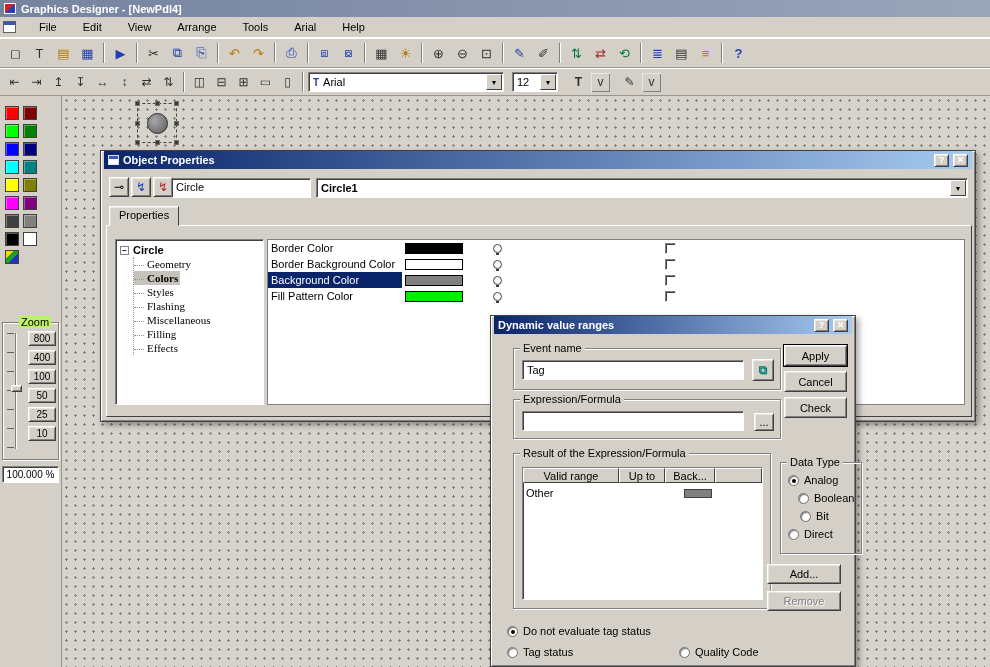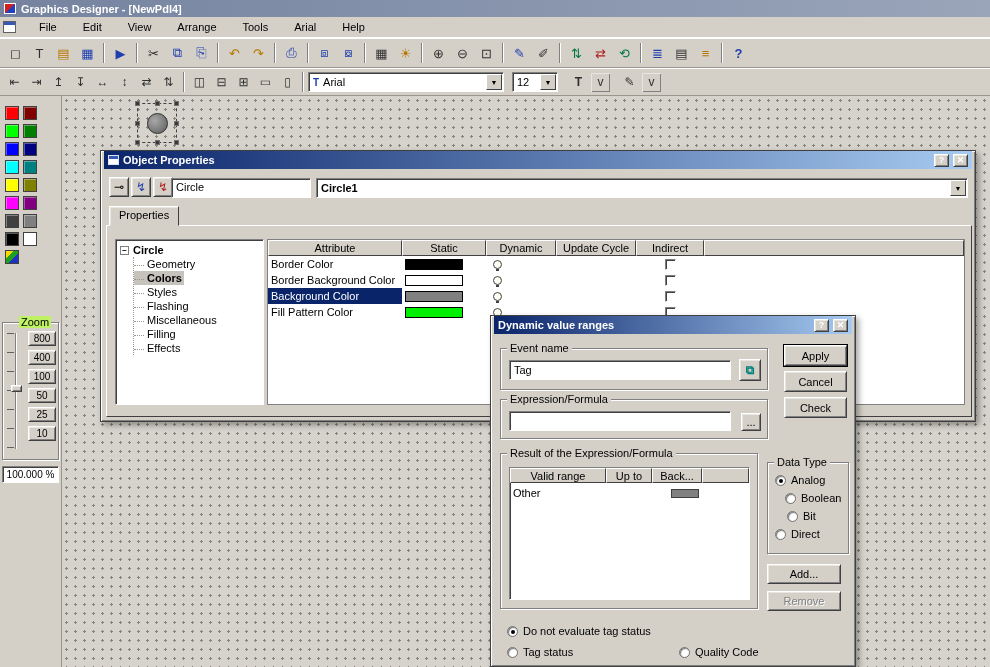--- a/index.html
+++ b/index.html
@@ -9,21 +9,21 @@
     font-family:"Liberation Sans", sans-serif; font-size:11px; color:#000;
     background:#d4d0c8;
   }
   .btn { background:#d4d0c8; border:1px solid; border-color:#ffffff #404040 #404040 #ffffff;
          box-shadow: inset 1px 1px 0 #e8e6e0, inset -1px -1px 0 #808080;
          font:11px "Liberation Sans",sans-serif; text-align:center; cursor:default;
          display:flex; align-items:center; justify-content:center; }
   .btn.default { outline:1px solid #000; }
   .btn.disabled { color:#808080; text-shadow:1px 1px 0 #fff; }
   .group { position:absolute; border:1px solid #808080;
-           box-shadow: inset 1px 1px 0 #fff, 1px 1px 0 #fff; }
+           box-shadow: inset 1px 1px 0 #fff, 1px 1px 0 #fff; margin-left: 13px; }
   .group-label { position:absolute; top:-7px; left:6px; background:#d4d0c8; padding:0 3px; line-height:12px; }
   .field { position:absolute; height:20px; background:#fff; border:1px solid;
            border-color:#808080 #fff #fff #808080; box-shadow: inset 1px 1px 0 #404040;
            font:11px "Liberation Sans",sans-serif; padding:2px 4px; }
   .cb { width:11px; height:11px; background:#fff; border:1px solid; display:inline-block;
         border-color:#808080 #fff #fff #808080; box-shadow: inset 1px 1px 0 #404040; }
   .radio { width:11px; height:11px; border-radius:50%; background:#fff; display:inline-block;
            border:1px solid #707070; box-shadow: inset 1px 1px 1px rgba(64,64,64,.7); position:relative; flex:0 0 auto;}
   .radio.sel::after { content:""; position:absolute; left:3px; top:3px; width:4px; height:4px;
            background:#000; border-radius:50%; }
@@ -110,21 +110,21 @@
     box-shadow: inset 1px 1px 0 #e8e6e0; }
   .tab.inactive { height:17px; margin-top:20px; }
   .op-panel { position:absolute; left:5px; top:74px; width:866px; height:192px;
     background:#d4d0c8; border:1px solid; border-color:#fff #404040 #404040 #fff; z-index:2; }
   .tree-box { position:absolute; left:8px; top:13px; width:149px; height:166px; overflow:hidden;
     background:#fff; border:1px solid; border-color:#808080 #fff #fff #808080;
     box-shadow: inset 1px 1px 0 #404040; padding:3px 2px; }
   .tree-root { display:flex; align-items:center; gap:4px; font-weight:bold; padding:1px 2px; }
   .expander { width:9px; height:9px; border:1px solid #808080; background:#fff; font-size:8px;
     line-height:7px; text-align:center; flex:0 0 auto; }
-  .tree-children { margin-left:15px; border-left:1px dotted #9a968e; }
+  .tree-children { margin-left:15px; border-left:1px dotted #9a968e;font-family:Liberation Serif, serif; }
   .tree-item { position:relative; padding:1px 2px 1px 13px; width:max-content; }
   .tree-item::before { content:""; position:absolute; left:0; top:8px; width:10px;
     border-top:1px dotted #9a968e; }
   .tree-item.selected { background:#c6c3bd; font-weight:bold; }
   .prop-table { position:absolute; left:160px; top:13px; width:698px; height:166px;
     background:#fff; border:1px solid #808080; }
   .prow { display:grid; grid-template-columns:134px 84px 70px 80px 68px 1fr; height:16px; }
   .th { background:#d4d0c8; border:1px solid; border-color:#fff #404040 #404040 #fff;
     text-align:center; overflow:hidden; line-height:14px; }
   .td { padding:1px 3px; display:flex; align-items:center; overflow:hidden; }
@@ -320,28 +320,20 @@
           <div class="tree-item">Styles</div>
           <div class="tree-item">Flashing</div>
           <div class="tree-item">Miscellaneous</div>
           <div class="tree-item">Filling</div>
           <div class="tree-item">Effects</div>
         </div>
       </div>
 
       <div class="prop-table">
         <div class="prow">
-          <span class="th">Attribute</span>
-          <span class="th">Static</span>
-          <span class="th">Dynamic</span>
-          <span class="th">Update Cycle</span>
-          <span class="th">Indirect</span>
-          <span class="th"></span>
-        </div>
-        <div class="prow">
           <span class="td">Border Color</span>
           <span class="td">
               <span class="cswatch" style="background-color: rgb(0, 0, 0);"></span>
             </span>
           <span class="td" style="padding-left:7px;">
               <span class="bulb"></span>
             </span>
           <span class="td"></span>
           <span class="td" style="justify-content:center;">
               <span class="cb"></span>

